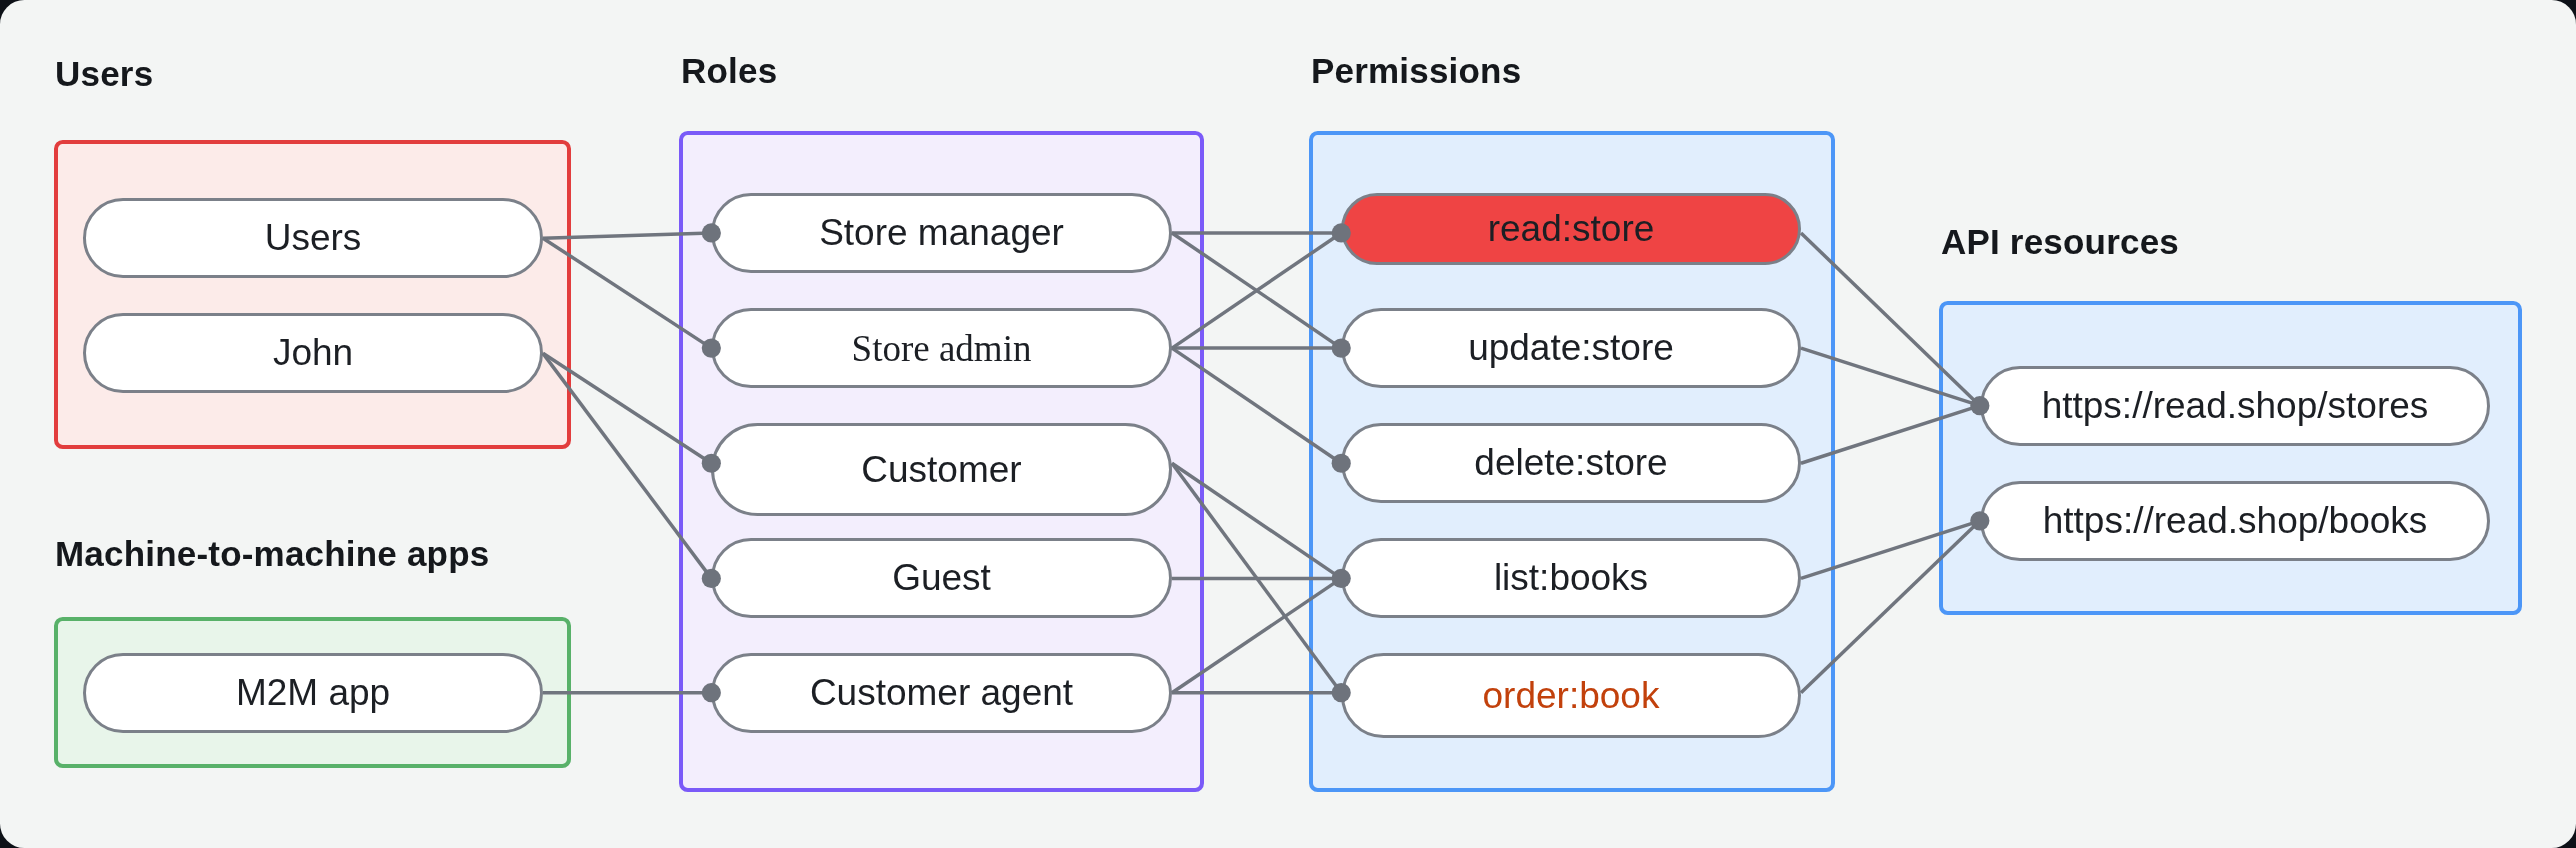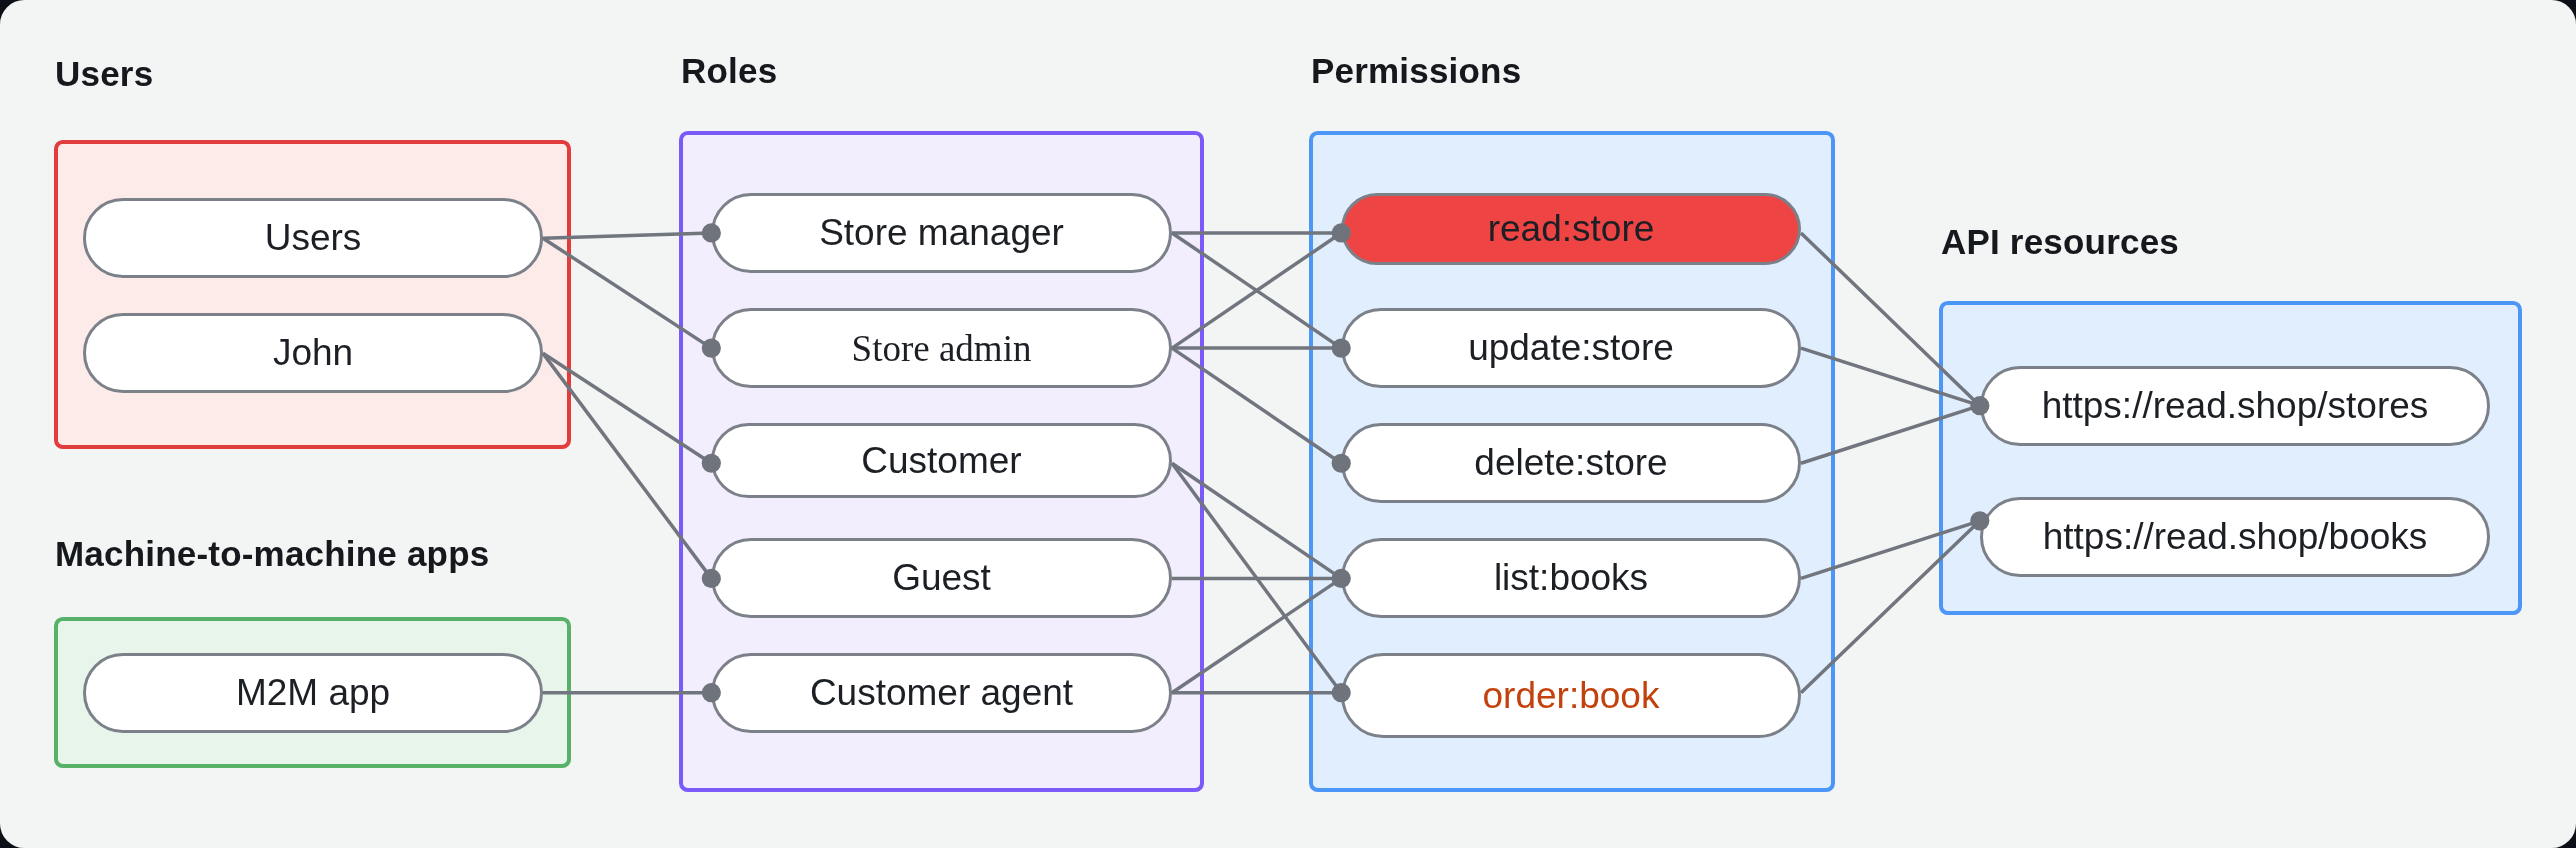--- a/index.html
+++ b/index.html
@@ -79,21 +79,21 @@
       </div>
       <div class="pill" style="left: 83px; top: 653px; width: 460px; height: 80px; border-color: rgb(123, 128, 137); background: rgb(255, 255, 255); color: rgb(28, 31, 36);">
         <span>M2M app</span>
       </div>
       <div class="pill" style="left: 711px; top: 193px; width: 461px; height: 80px; border-color: rgb(123, 128, 137); background: rgb(255, 255, 255); color: rgb(28, 31, 36);">
         <span>Store manager</span>
       </div>
       <div class="pill" style="left: 711px; top: 308px; width: 461px; height: 80px; border-color: rgb(123, 128, 137); background: rgb(255, 255, 255); color: rgb(28, 31, 36); font-family: Liberation Serif, serif;">
         <span>Store admin</span>
       </div>
-      <div class="pill" style="left: 711px; top: 423px; width: 461px; height: 75px; border-color: rgb(123, 128, 137); background: rgb(255, 255, 255); color: rgb(28, 31, 36);">
+      <div class="pill" style="left: 711px; top: 423px; width: 461px; height: 93px; border-color: rgb(123, 128, 137); background: rgb(255, 255, 255); color: rgb(28, 31, 36);">
         <span>Customer</span>
       </div>
       <div class="pill" style="left: 711px; top: 538px; width: 461px; height: 80px; border-color: rgb(123, 128, 137); background: rgb(255, 255, 255); color: rgb(28, 31, 36);">
         <span>Guest</span>
       </div>
       <div class="pill" style="left: 711px; top: 653px; width: 461px; height: 80px; border-color: rgb(123, 128, 137); background: rgb(255, 255, 255); color: rgb(28, 31, 36);">
         <span>Customer agent</span>
       </div>
       <div class="pill" style="left: 1341px; top: 193px; width: 460px; height: 72px; border-color: rgb(123, 128, 137); background: #ef4444; color: rgb(28, 31, 36);">
         <span>read:store</span>
@@ -106,21 +106,21 @@
       </div>
       <div class="pill" style="left: 1341px; top: 538px; width: 460px; height: 80px; border-color: rgb(123, 128, 137); background: rgb(255, 255, 255); color: rgb(28, 31, 36);">
         <span>list:books</span>
       </div>
       <div class="pill" style="left: 1341px; top: 653px; width: 460px; height: 85px; border-color: rgb(123, 128, 137); background: rgb(255, 255, 255); color: #c2410c;">
         <span>order:book</span>
       </div>
       <div class="pill" style="left: 1980px; top: 366px; width: 510px; height: 80px; border-color: rgb(123, 128, 137); background: rgb(255, 255, 255); color: rgb(28, 31, 36);">
         <span>https://read.shop/stores</span>
       </div>
-      <div class="pill" style="left: 1980px; top: 481px; width: 510px; height: 80px; border-color: rgb(123, 128, 137); background: rgb(255, 255, 255); color: rgb(28, 31, 36); margin-top: 16px;">
+      <div class="pill" style="left: 1980px; top: 481px; width: 510px; height: 80px; border-color: rgb(123, 128, 137); background: rgb(255, 255, 255); color: rgb(28, 31, 36);">
         <span>https://read.shop/books</span>
       </div>
     </div>
   <svg class="edge-layer" id="edge-layer" width="2576" height="848" viewBox="0 0 2952 972">
       <line x1="622" y1="273" x2="815" y2="267" stroke="#70757e" stroke-width="4"></line>
       <line x1="622" y1="273" x2="815" y2="399" stroke="#70757e" stroke-width="4"></line>
       <line x1="622" y1="405" x2="815" y2="531" stroke="#70757e" stroke-width="4"></line>
       <line x1="622" y1="405" x2="815" y2="663" stroke="#70757e" stroke-width="4"></line>
       <line x1="622" y1="794" x2="815" y2="794" stroke="#70757e" stroke-width="4"></line>
       <line x1="1343" y1="267" x2="1537" y2="267" stroke="#70757e" stroke-width="4"></line>

